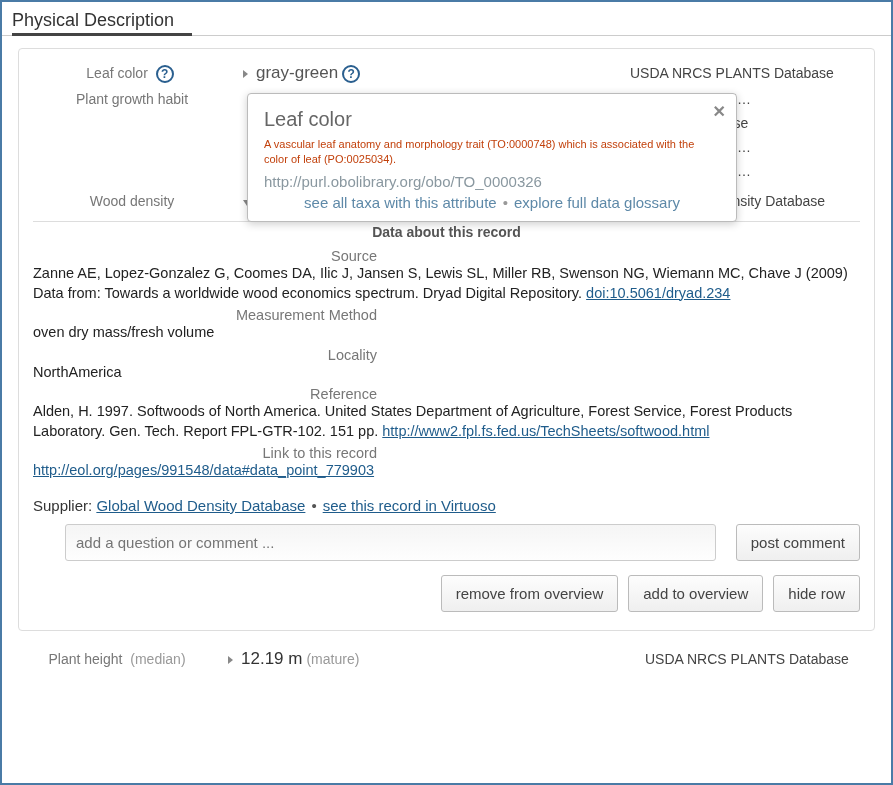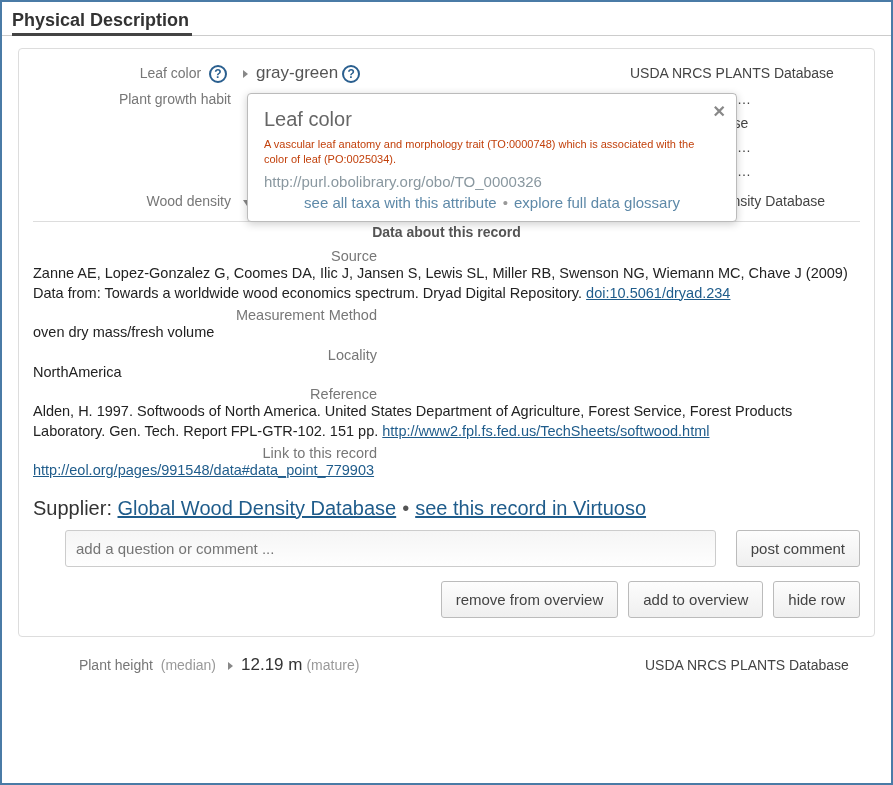--- a/index.html
+++ b/index.html
@@ -8,21 +8,21 @@
     font-size: 14px;
     color: #333;
     background: #fff;
     border: 2px solid #4a7ba6;
     width: 893px;
     height: 785px;
     overflow: hidden;
   }
   .section-header {
     font-size: 18px;
-    font-weight: bold;
+    font-weight: normal;
     color: #333;
     padding: 8px 18px 4px 10px;
     border-bottom: 1px solid #ccc;
     position: relative;
   }
   .section-header::after {
     content: "";
     position: absolute;
     left: 10px;
     bottom: -1px;
@@ -39,21 +39,21 @@
     padding: 10px 14px 18px 14px;
     position: relative;
   }
   .row {
     display: flex;
     align-items: baseline;
     padding: 4px 0;
   }
   .row-label {
     width: 210px;
-    text-align: right;
+    text-align: center;
     color: #777;
     padding-right: 12px;
     font-size: 14px;
   }
   .row-value-area {
     flex: 1;
     display: flex;
     align-items: baseline;
   }
   .tri {
@@ -179,21 +179,21 @@
     color: #222;
     line-height: 1.35;
     padding-right: 12px;
   }
   .meta-value a, .supplier-line a {
     color: #1f5c8b;
     text-decoration: underline;
   }
   .supplier-line {
     margin-top: 14px;
-    font-size: 20px;
+    font-size: 15px;
     color: #333;
   }
   .supplier-line .dot { margin: 0 6px; color: #555; }
   .comment-row {
     display: flex;
     gap: 20px;
     margin-top: 10px;
     padding-left: 32px;
   }
   .comment-input {

